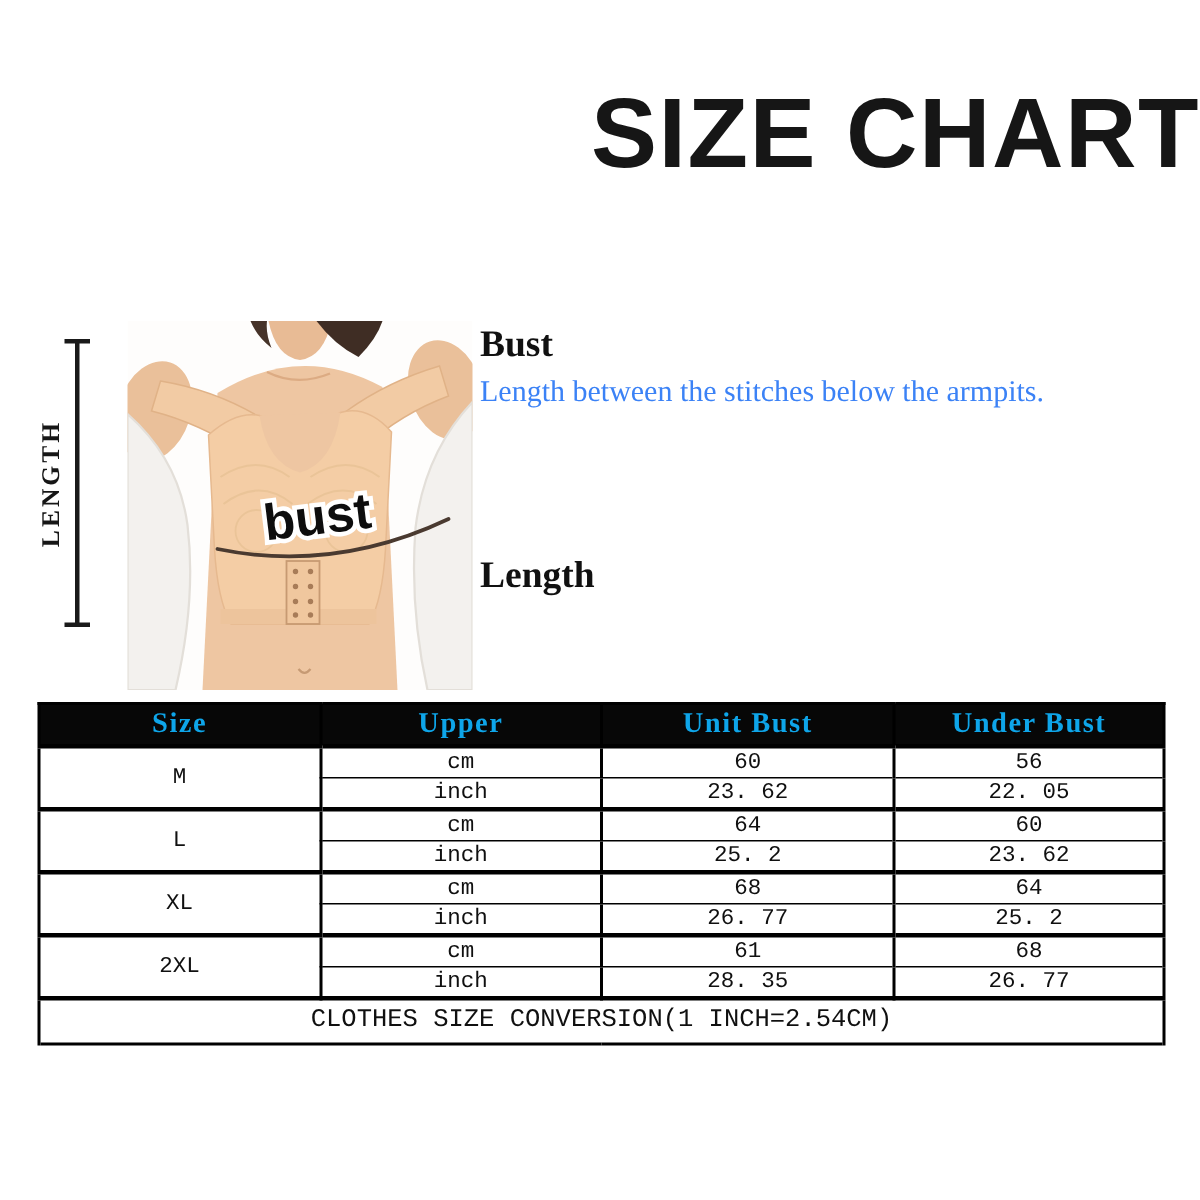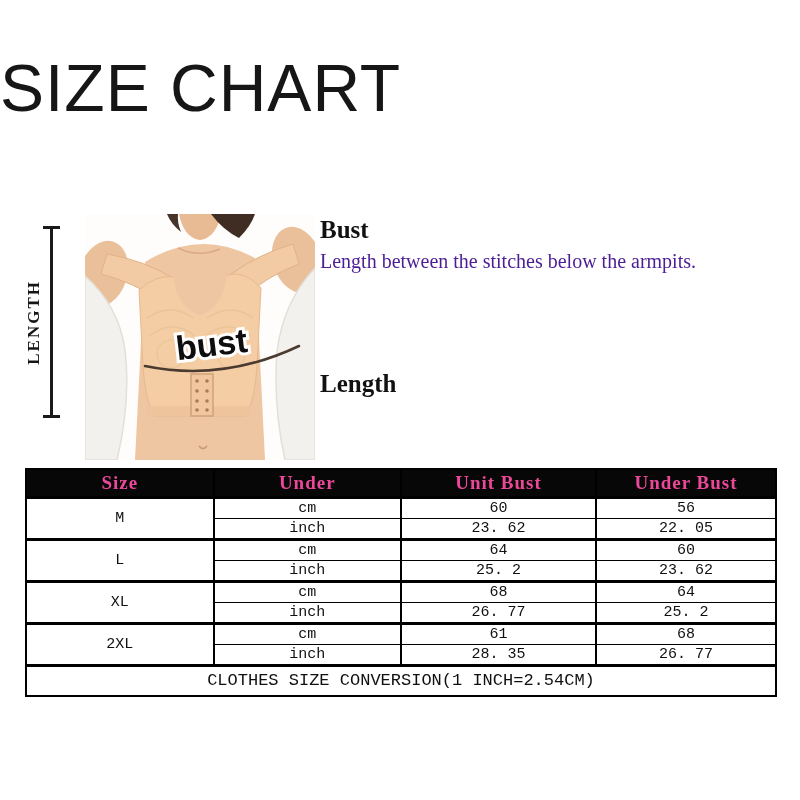--- a/index.html
+++ b/index.html
@@ -5,22 +5,22 @@
   * { margin:0; padding:0; box-sizing:border-box; }
   html,body { background:#ffffff; }
   .page {
     position:relative; width:800px; height:800px; background:#ffffff;
     font-family:"Liberation Serif", serif; color:#141414; overflow:hidden;
   }
 
   
   .title {
     position:absolute; top:50px; left:0; width:800px;
-    text-align:left; font-family:"Liberation Sans", sans-serif;
-    font-weight:normal; font-size:66px; letter-spacing:1px; color:#161616;
+    text-align:right; font-family:"Liberation Sans", sans-serif;
+    font-weight:bold; font-size:66px; letter-spacing:1px; color:#161616;
   }
 
   
   .length-widget { position:absolute; left:24px; top:226px; height:192px; display:flex; align-items:center; }
   .length-label {
     writing-mode:vertical-rl; transform:rotate(180deg);
     font-family:"Liberation Serif", serif; font-weight:bold; font-size:17px;
     letter-spacing:2px; color:#161616; margin-right:6px;
   }
   .measure-line { position:relative; width:3px; height:192px; background:#1a1a1a; }
@@ -31,30 +31,30 @@
   .measure-line::after  { bottom:0; }
 
   
   .photo { position:absolute; left:85px; top:214px; width:230px; height:246px; }
 
   
   .anno { position:absolute; left:320px; width:460px; }
   .anno-bust { top:216px; }
   .anno-length { top:370px; }
   .anno h2 { font-size:25px; font-weight:bold; color:#111; margin-bottom:3px; }
-  .anno p  { font-size:20px; line-height:28px; color:#4c1d95; white-space:pre-line; }
+  .anno p  { font-size:20px; line-height:28px; color:#3b82f6; white-space:pre-line; }
 
   
   .table-wrap { position:absolute; left:25px; top:468px; width:752px; }
   table.size-table {
     width:100%; border-collapse:collapse; table-layout:fixed;
     border:2px solid #000;
   }
   table.size-table th {
-    background:#070707; color:#ec4899; font-family:"Liberation Serif", serif;
+    background:#070707; color:#0ea5e9; font-family:"Liberation Serif", serif;
     font-weight:bold; font-size:19px; height:28px; text-align:center;
     border:2px solid #000; letter-spacing:1px;
   }
   table.size-table td {
     text-align:center; vertical-align:middle; height:21px; padding:0;
     font-family:"Liberation Mono", monospace; font-size:15px; color:#101010;
     border-left:2px solid #000; border-right:2px solid #000;
   }
   td.size-cell { font-family:"Liberation Serif", serif; font-size:17px; }
   tr.row-cm td { border-top:3px solid #000; }
@@ -140,21 +140,21 @@
     <table class="size-table">
       <colgroup>
         <col style="width:25%">
           <col style="width:25%">
           <col style="width:26%">
           <col style="width:24%">
       </colgroup>
       <thead>
         <tr>
           <th>Size</th>
-          <th>Under</th>
+          <th>Upper</th>
           <th>Unit Bust</th>
           <th>Under Bust</th>
         </tr>
       </thead>
       <tbody>
         <tr class="row-cm">
           <td class="size-cell" rowspan="2">M</td>
           <td>cm</td>
           <td>60</td>
           <td>56</td>

